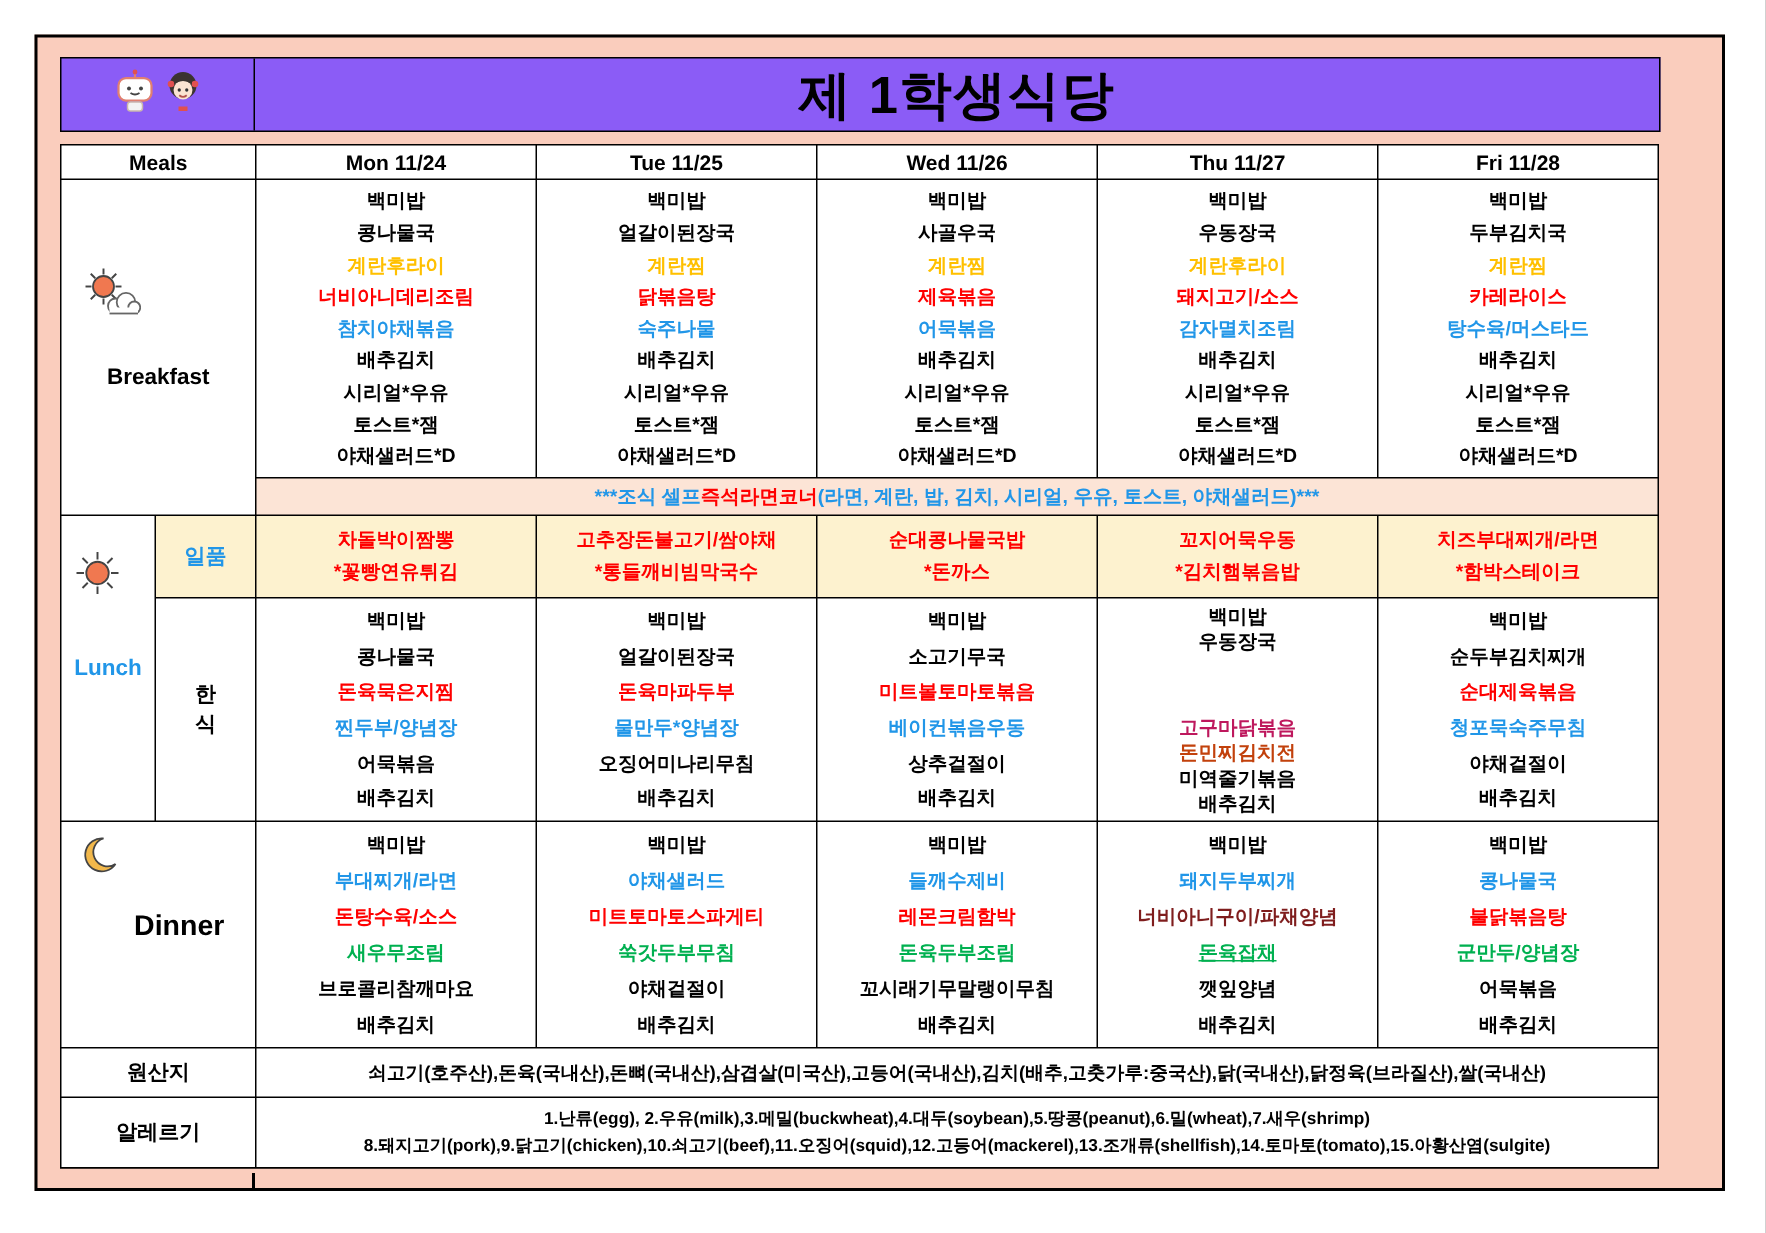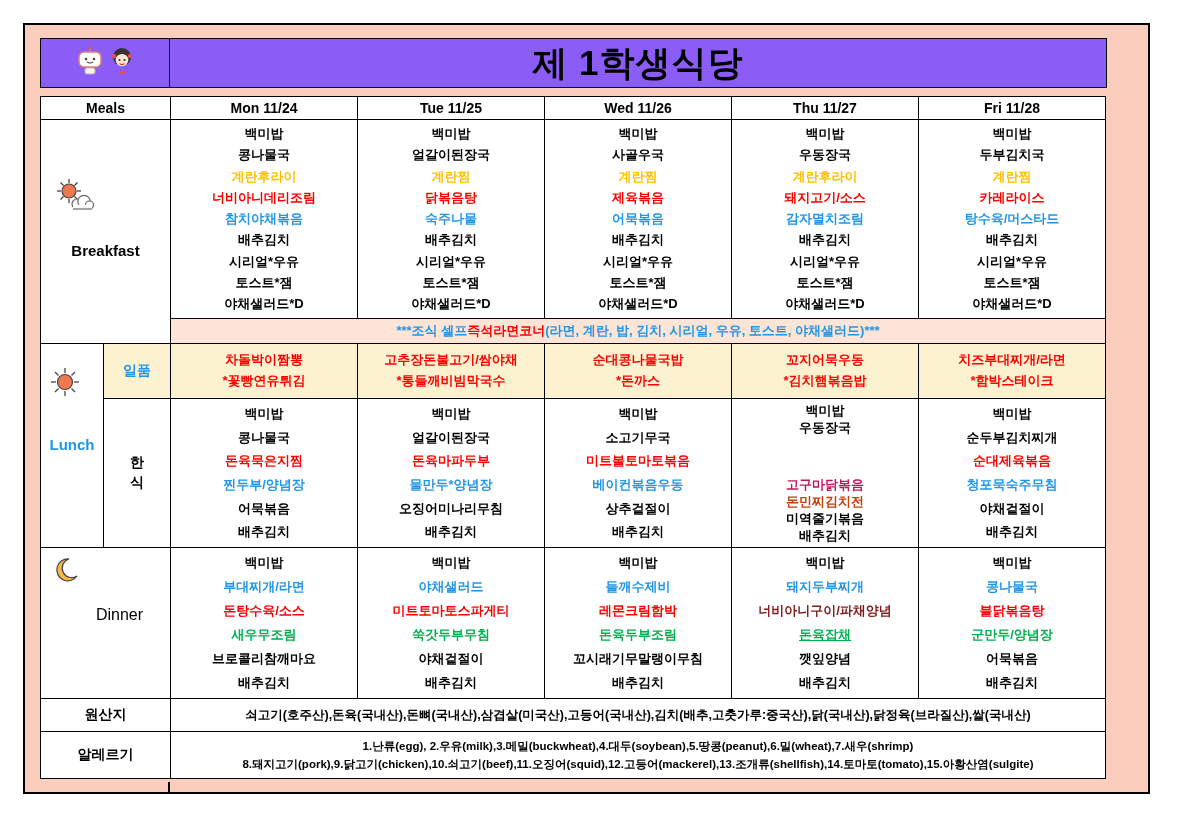--- a/index.html
+++ b/index.html
@@ -40,21 +40,21 @@
   .c-lunch-label .ic{align-self:flex-start;margin-left:8px;}
   .c-lunch-label .lbl{margin-top:34px;font-size:15px;font-weight:bold;color:#2196E8;}
 
   .c-ilpum-label{grid-row:4;grid-column:2;background:#FDF2CF;display:flex;align-items:center;
                  justify-content:center;font-size:14px;font-weight:bold;color:#2196E8;}
   .c-hansik-label{grid-row:5;grid-column:2;display:flex;align-items:center;justify-content:center;
                   font-size:14px;font-weight:bold;white-space:pre-line;text-align:center;line-height:1.4;}
 
   .c-dn-label{grid-row:6;grid-column:1/3;display:flex;flex-direction:column;align-items:center;padding-top:8px;}
   .c-dn-label .ic{align-self:flex-start;margin-left:13px;}
-  .c-dn-label .lbl{margin-top:18px;font-size:16px;font-weight:normal;padding-left:28px;}
+  .c-dn-label .lbl{margin-top:18px;font-size:19px;font-weight:bold;padding-left:28px;}
 
   .menu-col{display:flex;flex-direction:column;justify-content:space-around;padding:3px 2px;}
   .mi{text-align:center;font-size:13px;font-weight:bold;line-height:1.05;white-space:nowrap;}
 
   .c-ilpum{background:#FDF2CF;display:flex;flex-direction:column;align-items:center;justify-content:center;
            color:#FF0000;font-weight:bold;font-size:13px;line-height:1.6;}
   .il-line{white-space:nowrap;}
 
   .c-origin-label,.c-allergy-label{display:flex;align-items:center;justify-content:center;
            font-size:14px;font-weight:bold;}

